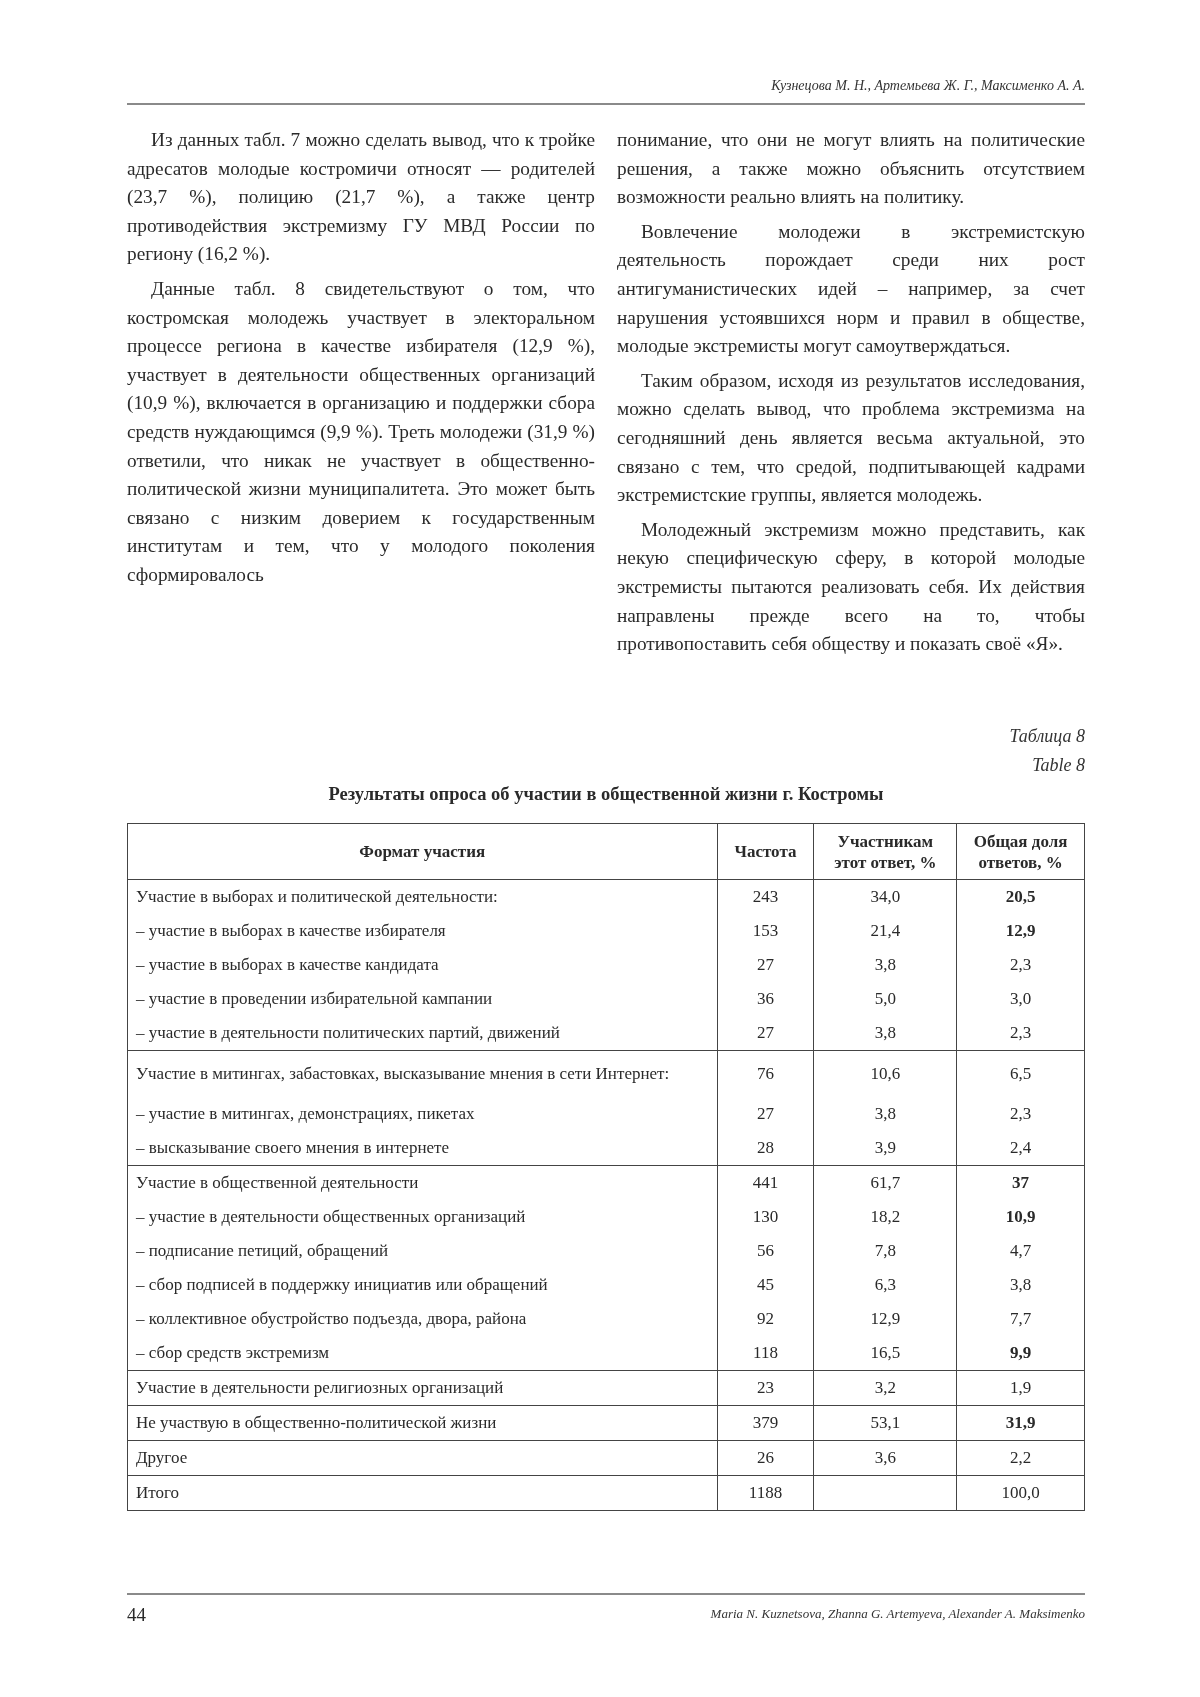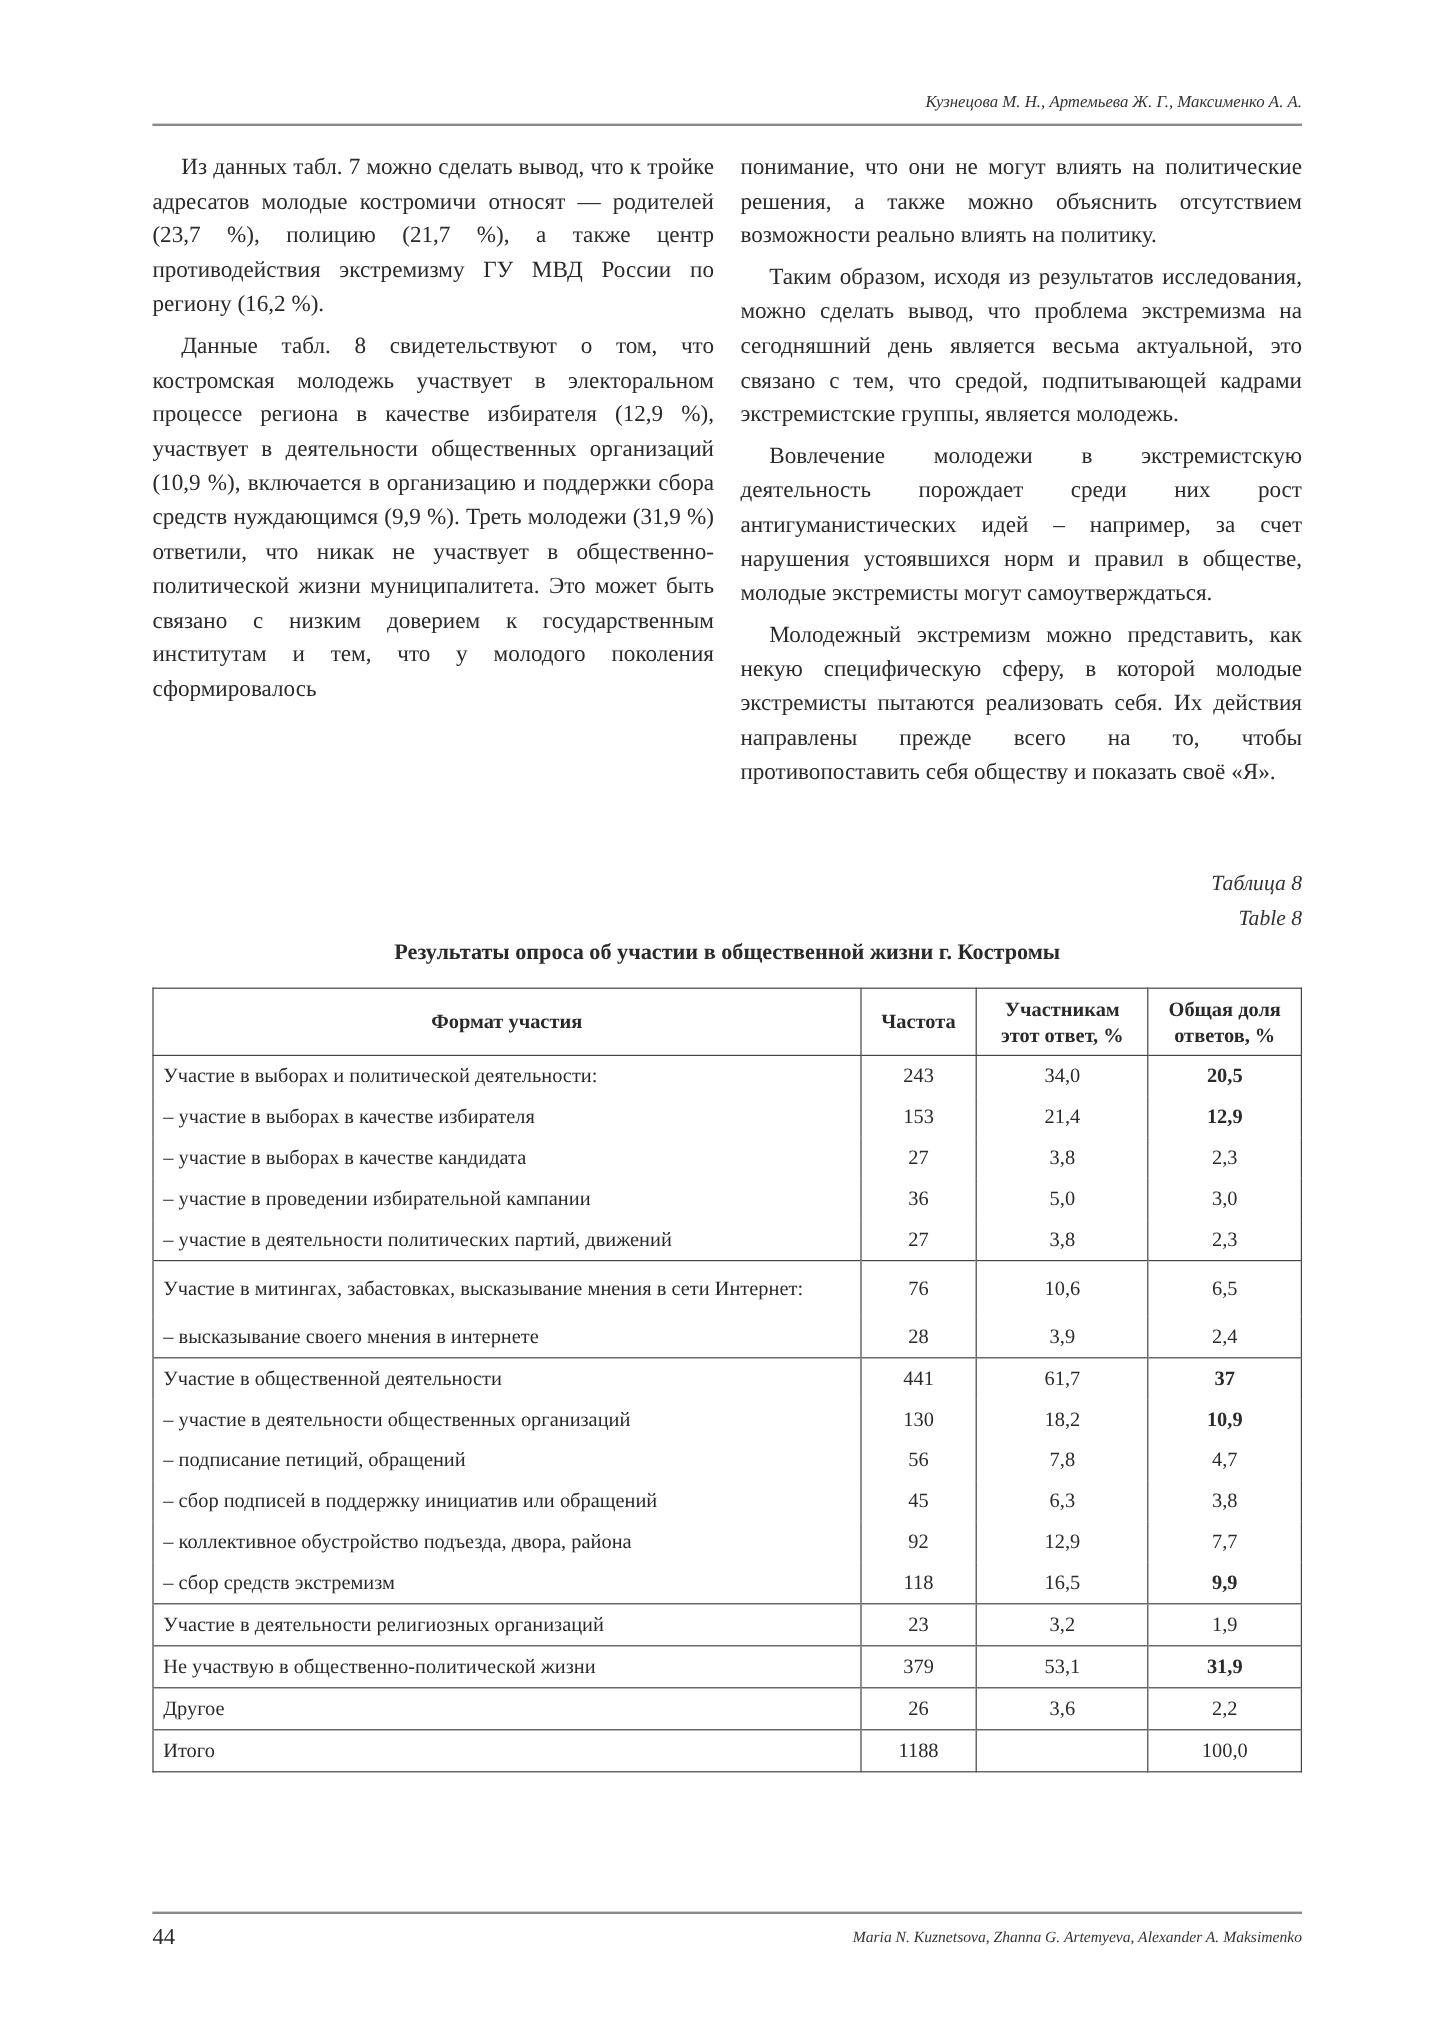--- a/index.html
+++ b/index.html
@@ -38,22 +38,22 @@
 <div class="running-head">Кузнецова М. Н., Артемьева Ж. Г., Максименко А. А.</div>
 <div class="rule" style="top:103px;"></div>
 
 <div class="col col-left">
   <p>Из данных табл. 7 можно сделать вывод, что к тройке адресатов молодые костромичи относят — родителей (23,7 %), полицию (21,7 %), а также центр противодействия экстремизму ГУ МВД России по региону (16,2 %).</p>
   <p>Данные табл. 8 свидетельствуют о том, что костромская молодежь участвует в электоральном процессе региона в качестве избирателя (12,9 %), участвует в деятельности общественных организаций (10,9 %), включается в организацию и поддержки сбора средств нуждающимся (9,9 %). Треть молодежи (31,9 %) ответили, что никак не участвует в общественно-политической жизни муниципалитета. Это может быть связано с низким доверием к государственным институтам и тем, что у молодого поколения сформировалось</p>
 </div>
 
 <div class="col col-right">
   <p class="cont">понимание, что они не могут влиять на политические решения, а также можно объяснить отсутствием возможности реально влиять на политику.</p>
+  <p>Вовлечение молодежи в экстремистскую деятельность порождает среди них рост антигуманистических идей – например, за счет нарушения устоявшихся норм и правил в обществе, молодые экстремисты могут самоутверждаться.</p>
   <p>Таким образом, исходя из результатов исследования, можно сделать вывод, что проблема экстремизма на сегодняшний день является весьма актуальной, это связано с тем, что средой, подпитывающей кадрами экстремистские группы, является молодежь.</p>
-  <p>Вовлечение молодежи в экстремистскую деятельность порождает среди них рост антигуманистических идей – например, за счет нарушения устоявшихся норм и правил в обществе, молодые экстремисты могут самоутверждаться.</p>
   <p>Молодежный экстремизм можно представить, как некую специфическую сферу, в которой молодые экстремисты пытаются реализовать себя. Их действия направлены прежде всего на то, чтобы противопоставить себя обществу и показать своё «Я».</p>
 </div>
 
 <div class="tbl-num" style="top:726px;">Таблица 8</div>
 <div class="tbl-num" style="top:755px;">Table 8</div>
 <div class="tbl-title">Результаты опроса об участии в общественной жизни г. Костромы</div>
 
 <table class="data">
   <thead>
     <tr>
@@ -92,20 +92,26 @@
         <td>– участие в деятельности политических партий, движений</td>
         <td class="num">27</td>
         <td class="num">3,8</td>
         <td class="num">2,3</td>
       </tr>
       <tr class="group-start tall">
         <td>Участие в митингах, забастовках, высказывание мнения в сети Интернет:</td>
         <td class="num">76</td>
         <td class="num">10,6</td>
         <td class="num">6,5</td>
+      </tr>
+      <tr class="">
+        <td>– участие в митингах, демонстрациях, пикетах</td>
+        <td class="num">27</td>
+        <td class="num">3,8</td>
+        <td class="num">2,3</td>
       </tr>
       <tr class="">
         <td>– высказывание своего мнения в интернете</td>
         <td class="num">28</td>
         <td class="num">3,9</td>
         <td class="num">2,4</td>
       </tr>
       <tr class="group-start">
         <td>Участие в общественной деятельности</td>
         <td class="num">441</td>

